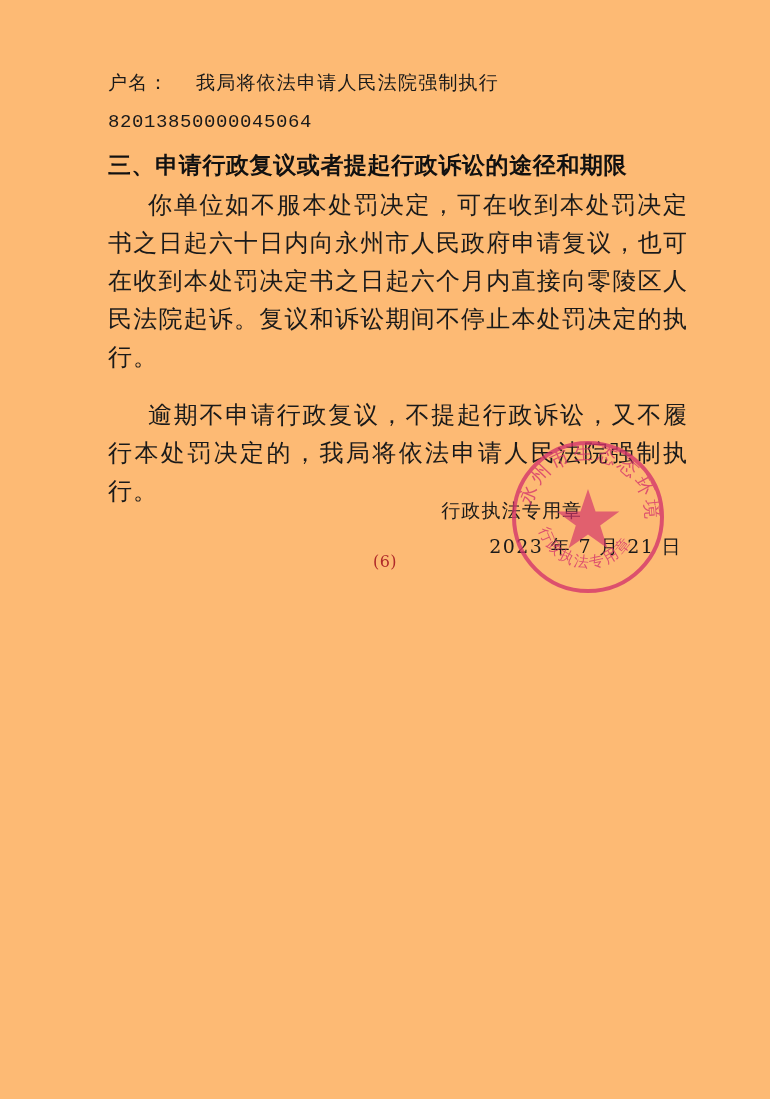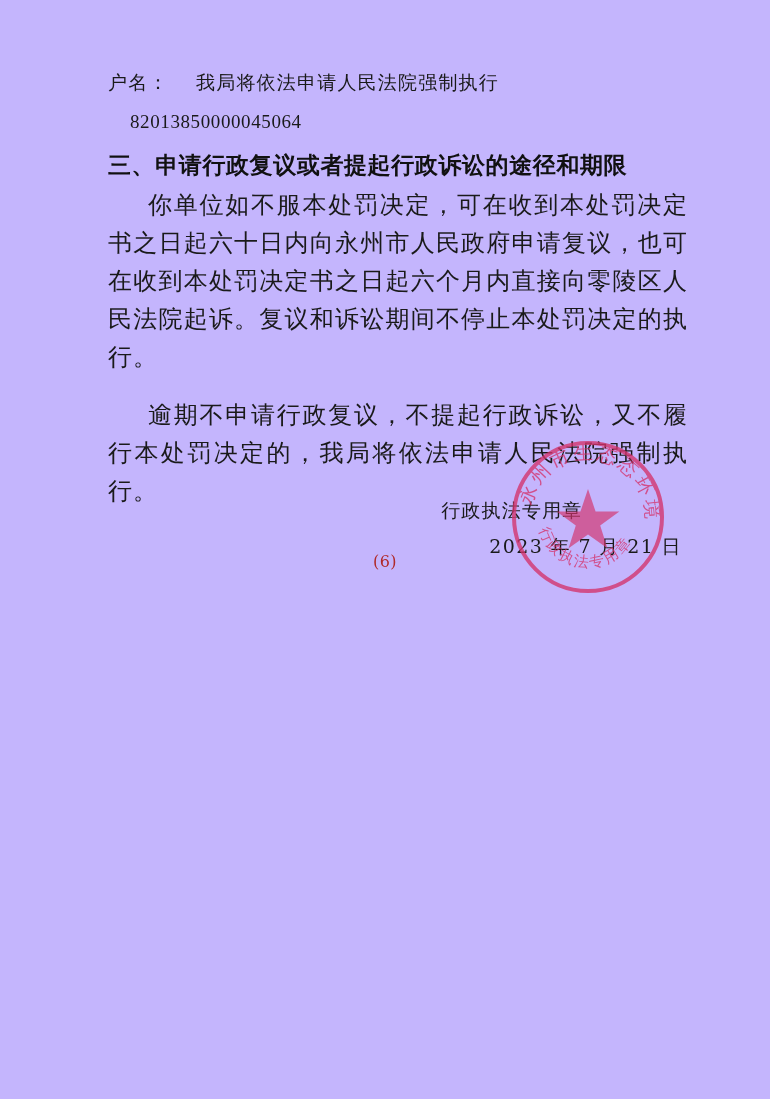--- a/index.html
+++ b/index.html
@@ -11,21 +11,21 @@
     width: 770px;
     height: 1099px;
     position: relative;
     font-family: "DejaVu Serif", "Liberation Serif", serif;
     color: #1a1a1a;
     overflow: hidden;
   }
   .page {
     position: absolute;
     inset: 0;
-    background: #c4b5fd;
+    background: #fdba74;
   }
   .content {
     position: absolute;
     left: 108px;
     top: 62px;
     width: 580px;
   }
   .acct-line {
     display: flex;
     align-items: baseline;
@@ -35,24 +35,23 @@
   }
   .acct-label {
     width: 88px;
     flex: 0 0 88px;
     text-indent: 0;
   }
   .acct-value {
     letter-spacing: 1.2px;
   }
   .acct-value.num {
-    font-family: Liberation Serif, serif;
+    font-family: Liberation Mono, monospace;
     letter-spacing: 0.6px;
     font-size: 19px;
-    margin-left: 22px;
   }
   .section-heading {
     font-family: "DejaVu Sans", "Liberation Sans", sans-serif;
     font-weight: bold;
     font-size: 23px;
     line-height: 38px;
     letter-spacing: 0.6px;
     margin-top: 4px;
     margin-bottom: 2px;
     color: #111;

